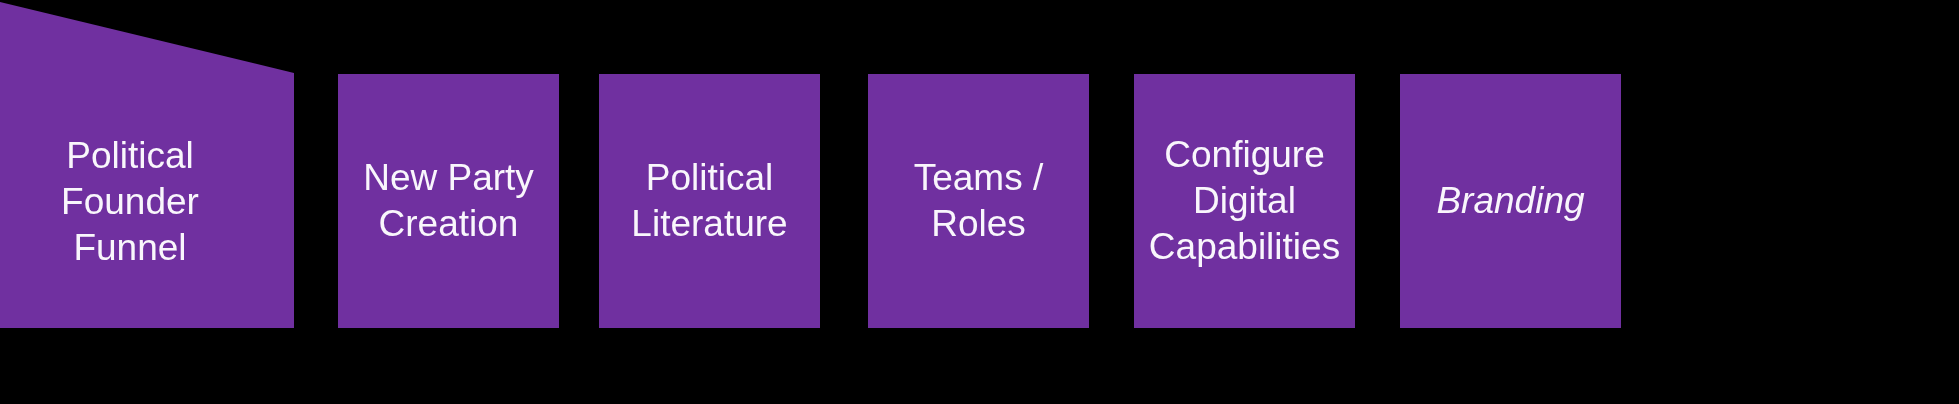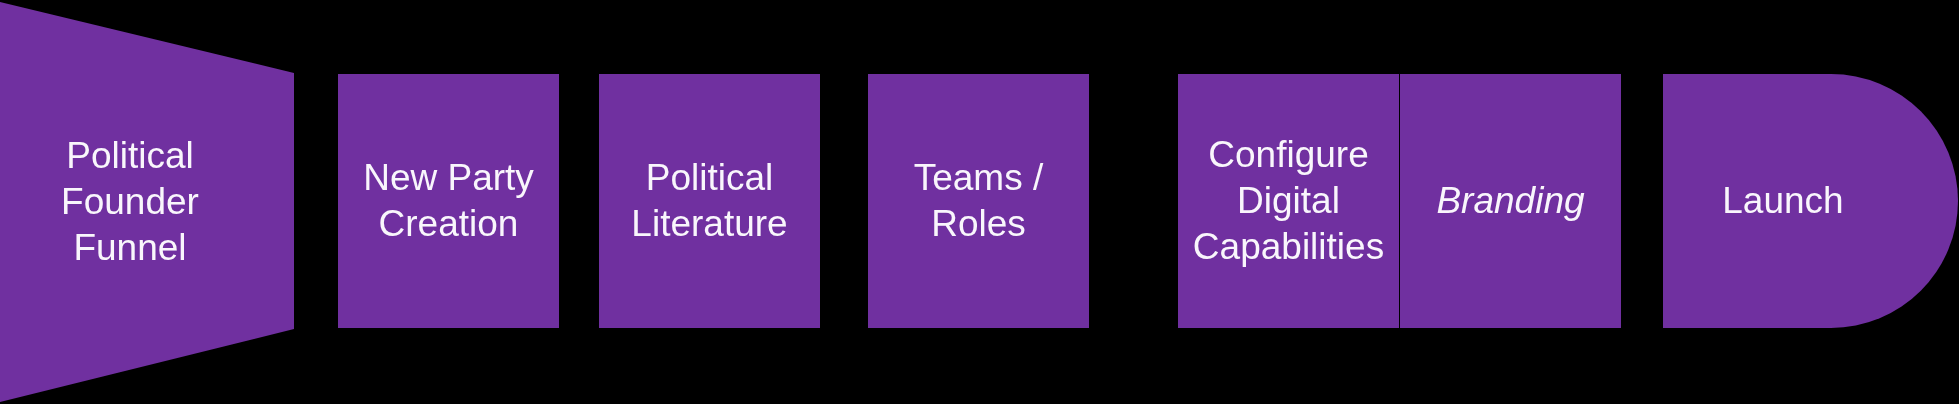--- a/index.html
+++ b/index.html
@@ -1,18 +1,18 @@
 <!DOCTYPE html>
 <html><head>
 <meta charset="utf-8">
 <style>
   html,body { margin:0; padding:0; background:#000; }
   .canvas {
     position:relative;
-    width:1959px; height:404px;
+    width:1959px; height:328px;
     background:#000000;
     overflow:hidden;
     font-family:"Liberation Sans", sans-serif;
   }
   .shape {
     position:absolute;
     background:#7030A0;
     color:#F9F6FC;
     display:flex; align-items:center; justify-content:center;
     text-align:center;
@@ -27,21 +27,21 @@
   .funnel .funnel-text {
     position:absolute; left:0; top:0; width:260px; height:100%;
     display:flex; align-items:center; justify-content:center;
     text-align:center; padding:0 30px; box-sizing:border-box;
   }
   
   .step { top:74px; width:221px; height:254px; padding:0 8px; }
   .step-0 { left:338px; }
   .step-1 { left:599px; }
   .step-2 { left:868px;text-align:center; }
-  .step-3 { left:1134px;margin-left:44px; }
+  .step-3 { left:1134px; }
   .step-4 { left:1400px;font-style:italic; }
   
   .terminal {
     left:1663px; top:74px; width:295px; height:254px;
     border-radius:0 127px 127px 0;
     padding-right:55px;
   }
 </style>
 </head>
 <body>
@@ -55,15 +55,14 @@
   <div class="shape step step-1">Political Literature</div>
 
   <div class="shape step step-0">New Party Creation</div>
 
   <div class="shape step step-2">Teams / Roles</div>
 
   <div class="shape step step-3">Configure Digital Capabilities</div>
 
   <div class="shape step step-4">Branding</div>
 
-  <div class="shape terminal">Launch</div>
 
 </div>
 
 </body></html>

